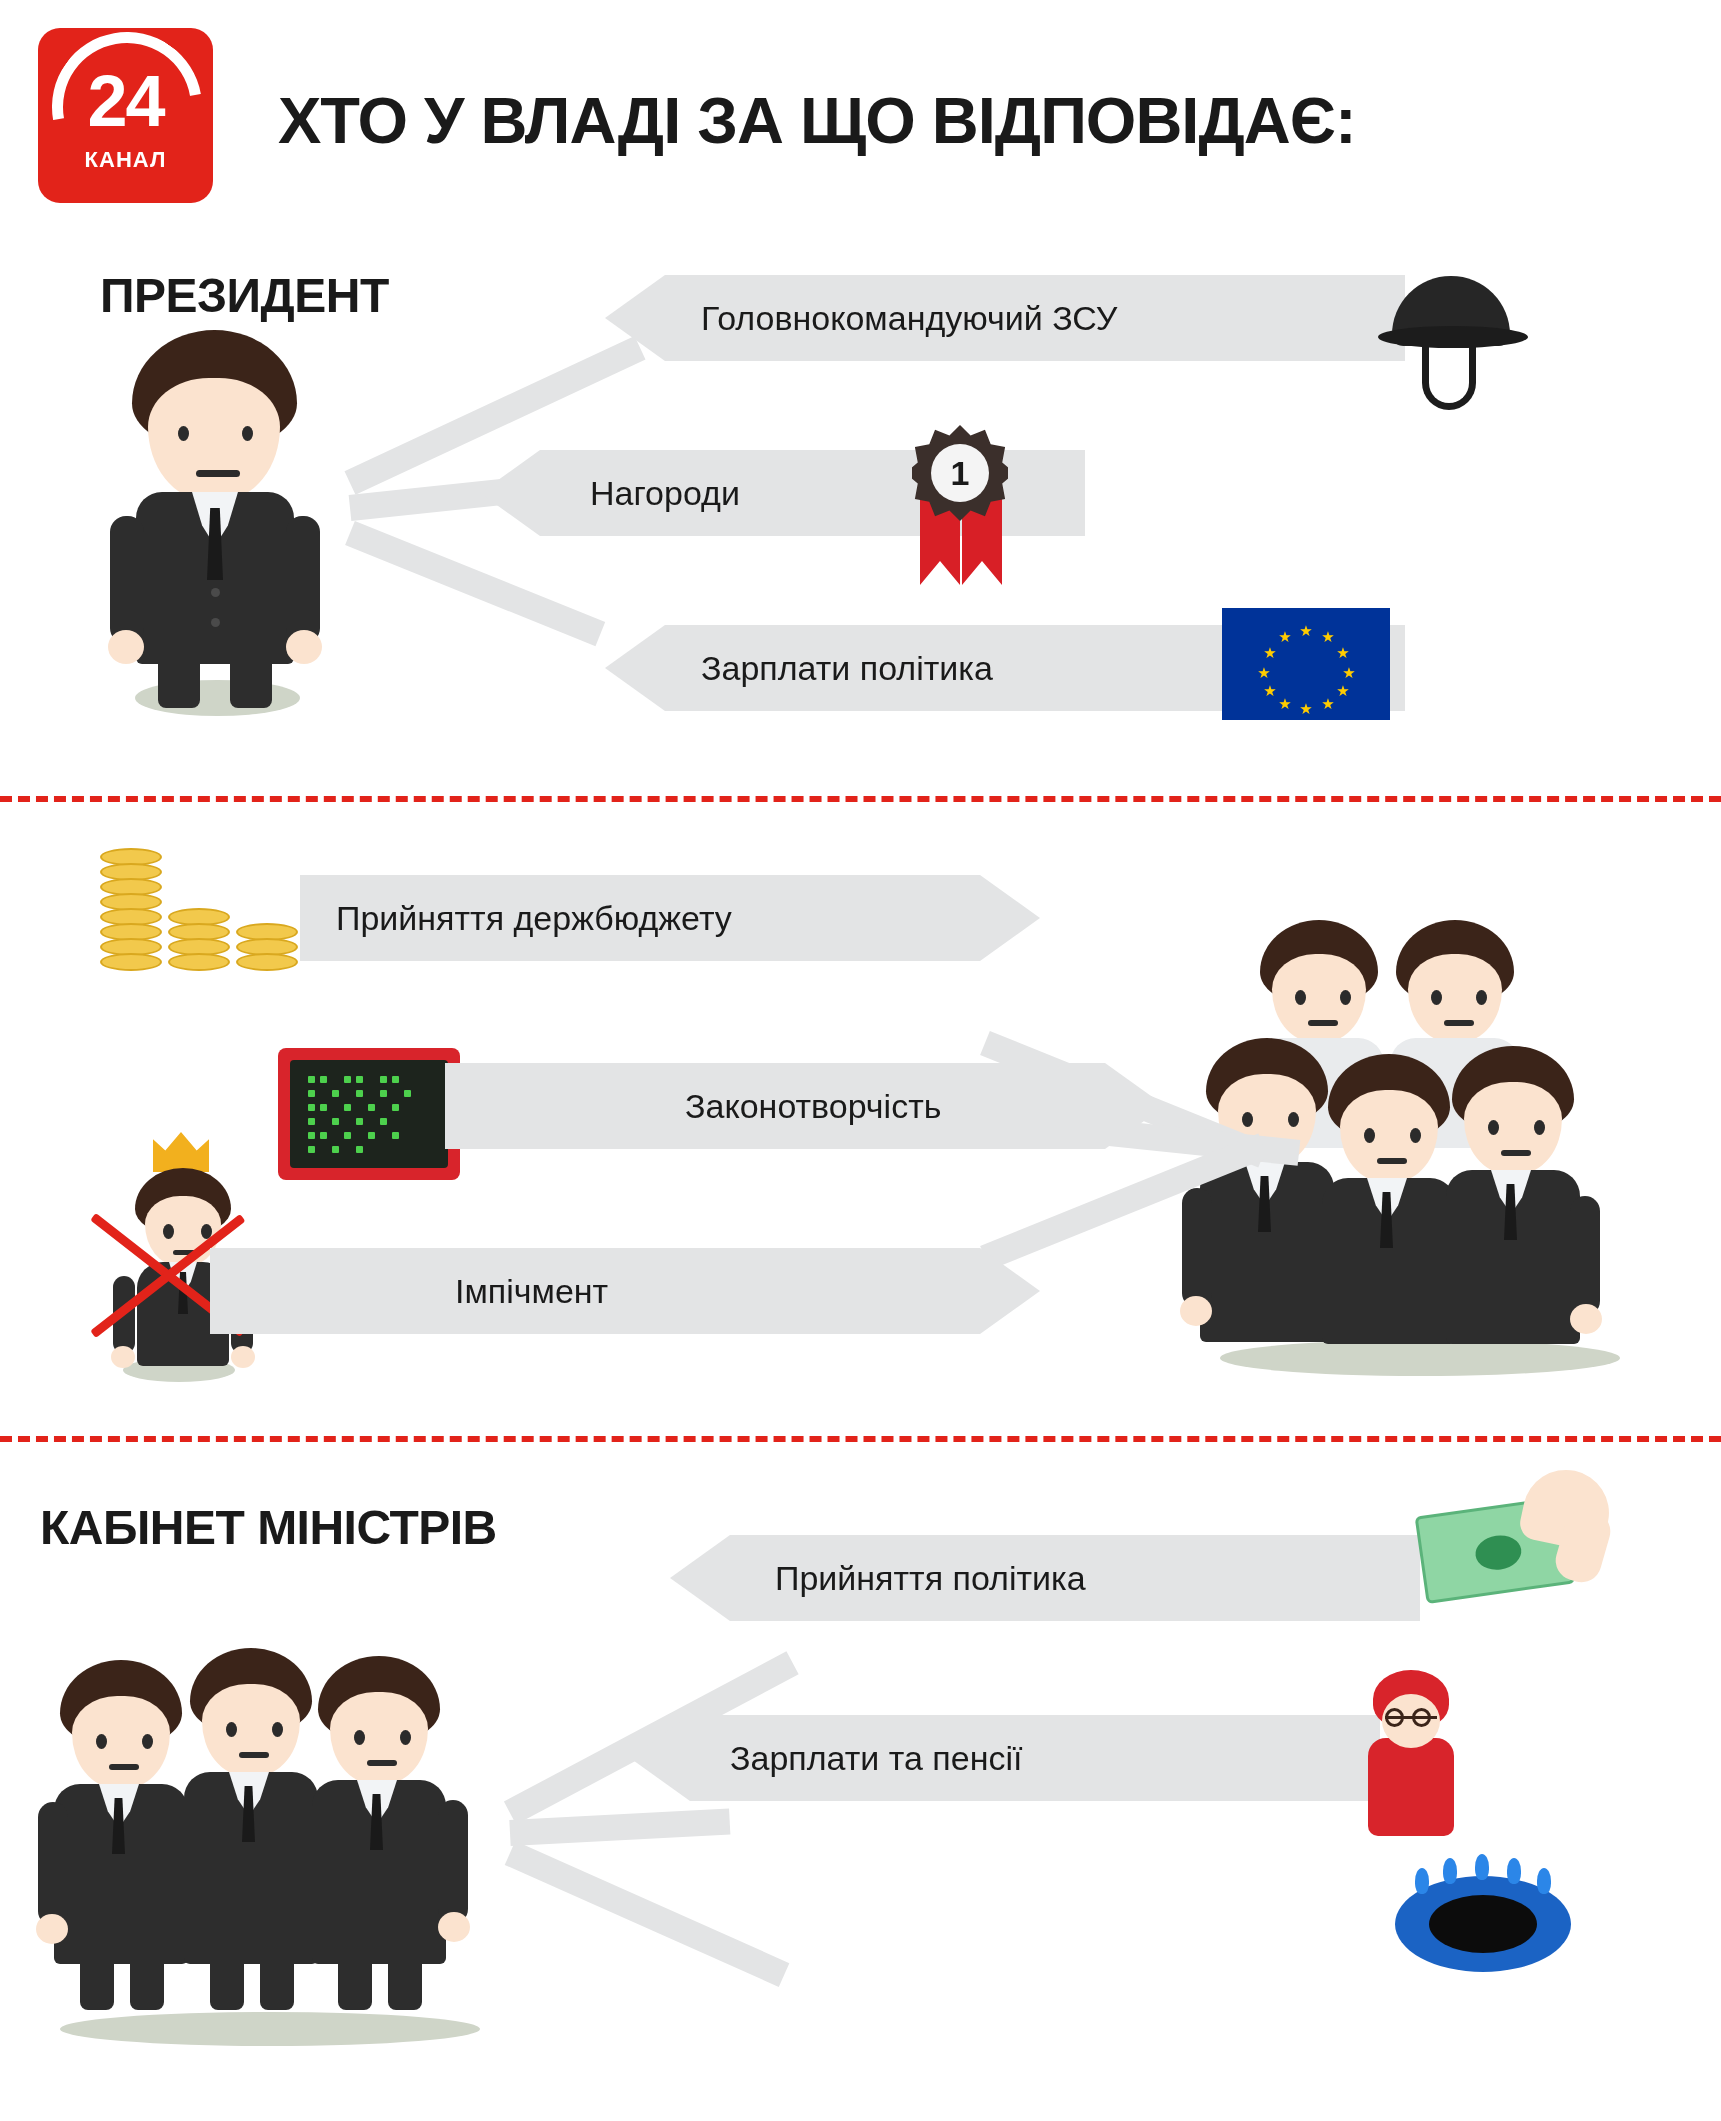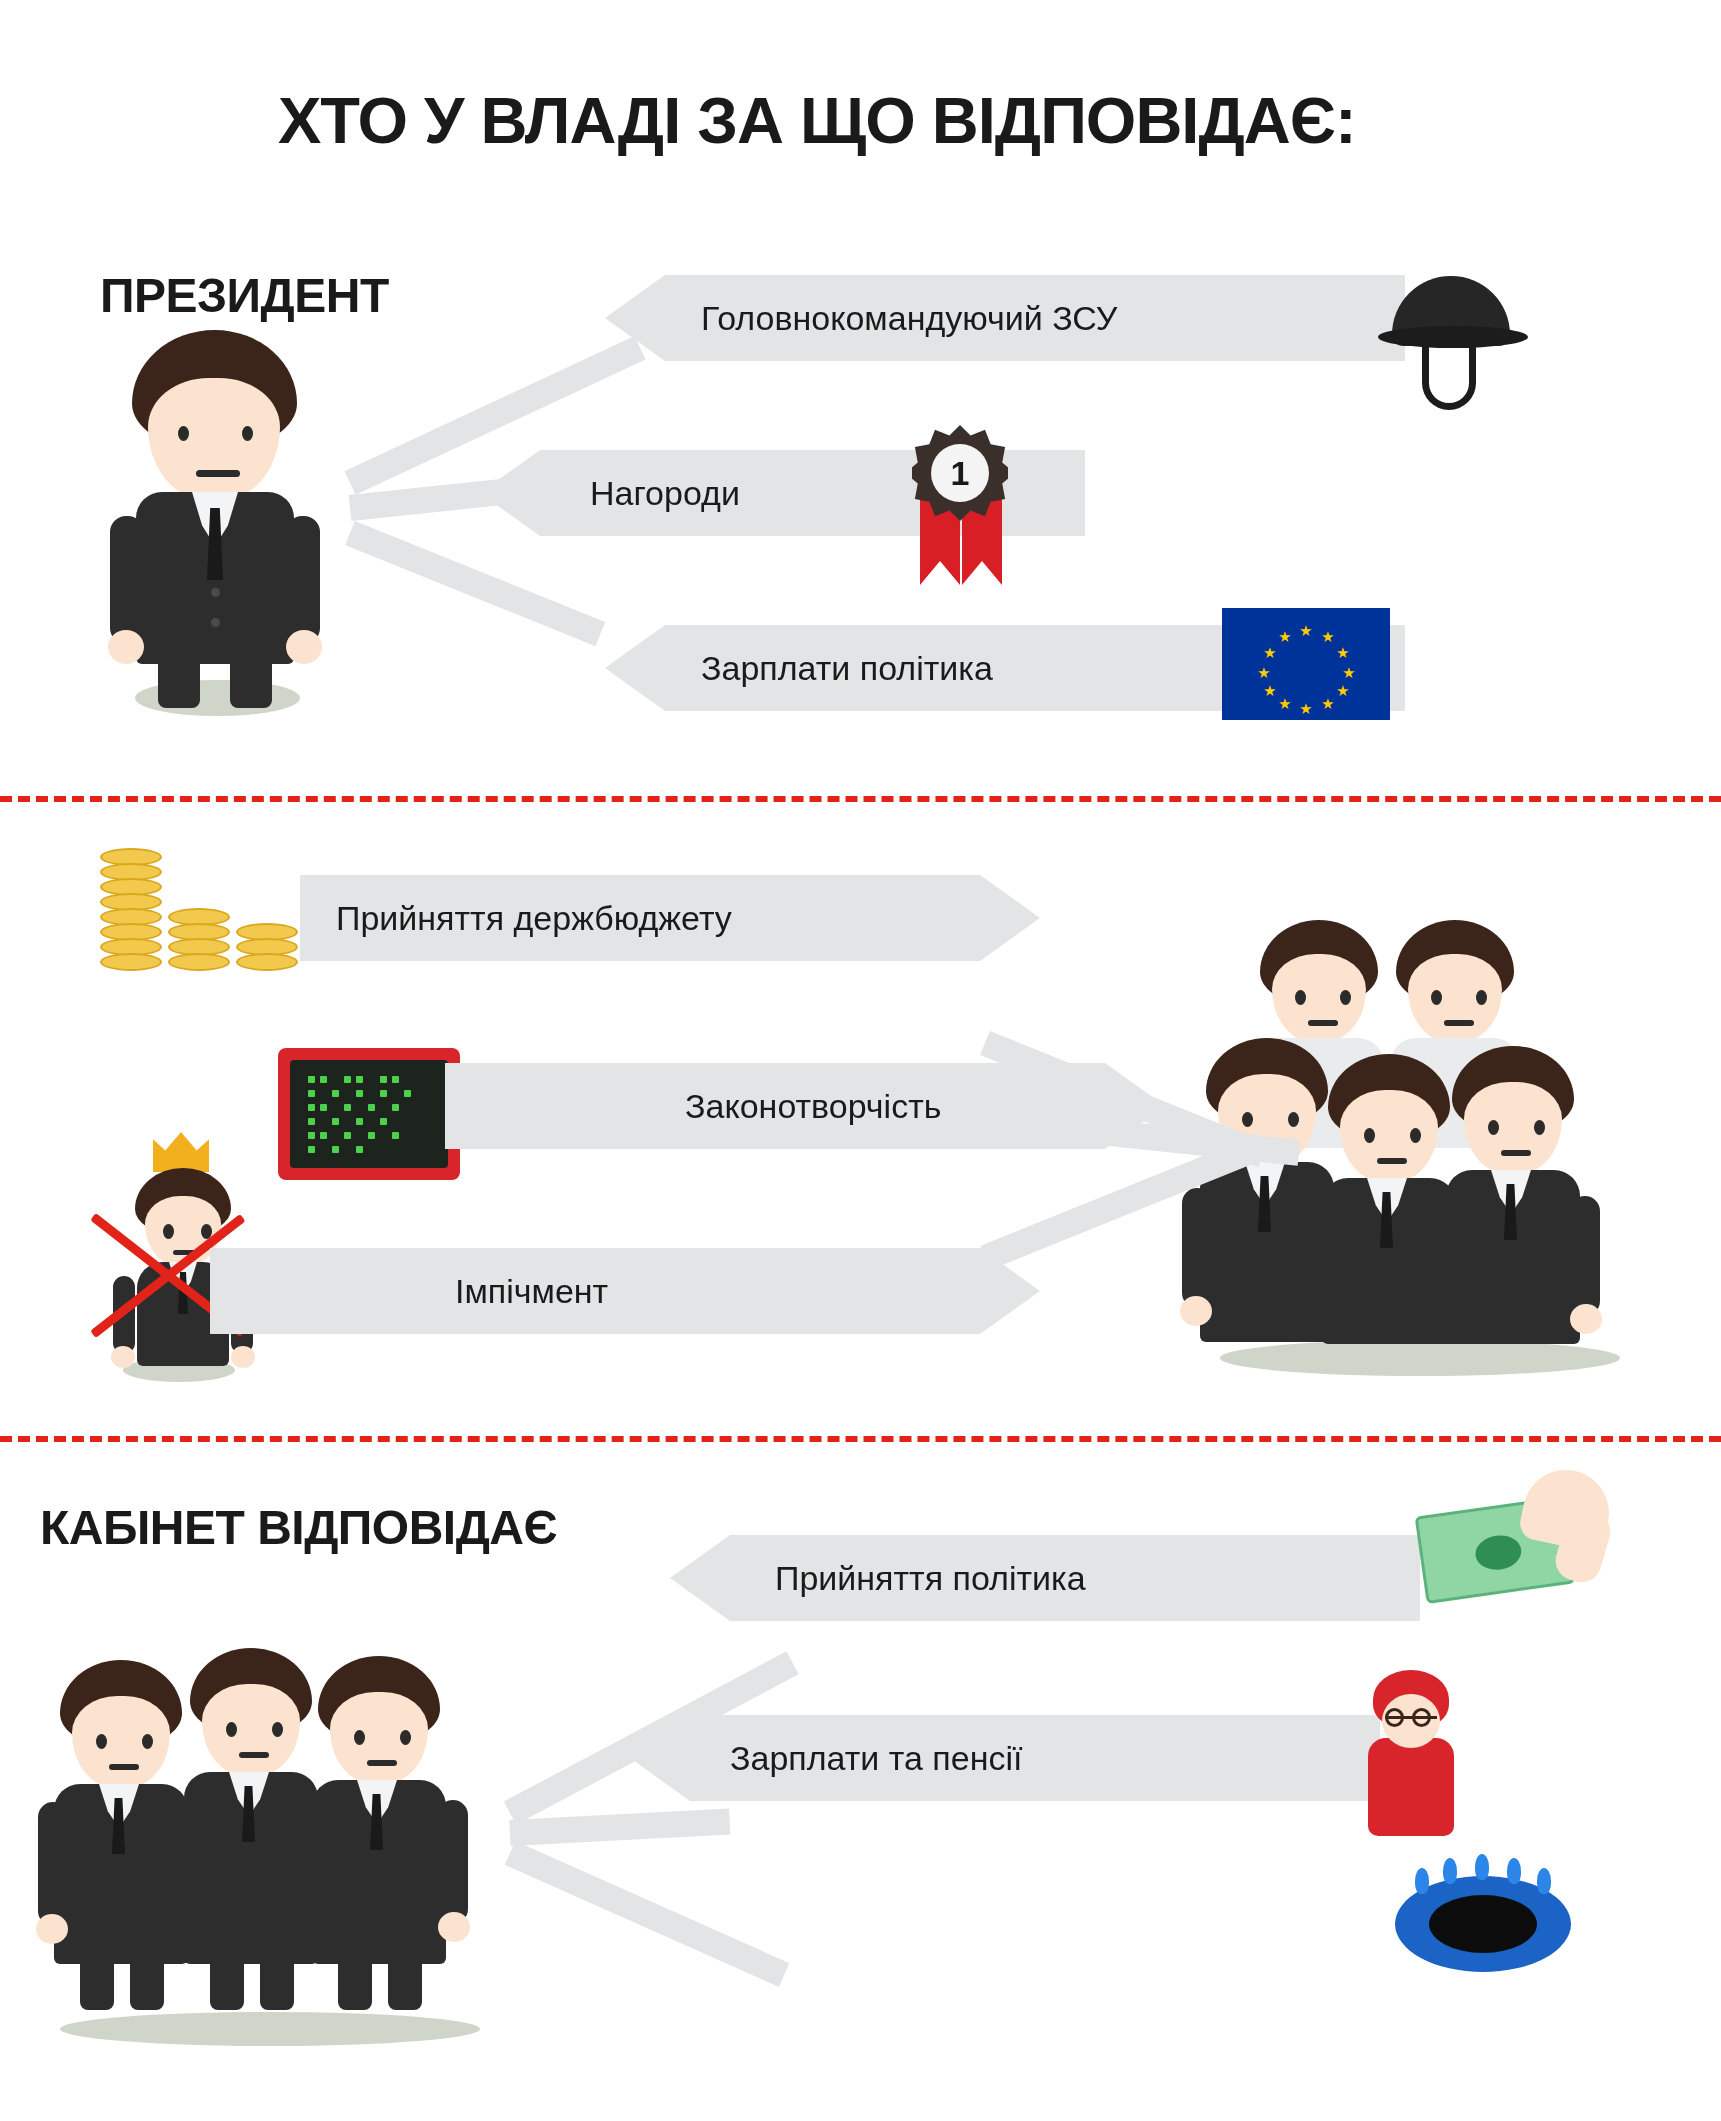--- a/index.html
+++ b/index.html
@@ -415,20 +415,25 @@
     background: #2b86e8;
     border-radius: 50% 50% 40% 40%;
   }
 </style>
 </head>
 <body>
 
 <div class="page">
 
   <div class="header">
+    <div class="logo">
+      <div class="arc"></div>
+      <div class="num">24</div>
+      <div class="word">КАНАЛ</div>
+    </div>
     <div class="title">ХТО У ВЛАДІ ЗА ЩО ВІДПОВІДАЄ:</div>
   </div>
 
   <div class="sec-heading" style="left:100px; top:268px;">ПРЕЗИДЕНТ</div>
 
   <div class="person" style="left:100px; top:330px; width:230px; height:400px;">
     <div class="p-shadow" style="left:35px; top:350px; width:165px; height:36px;"></div>
     <div class="p-hair" style="left:32px; top:0; width:165px; height:118px;"></div>
     <div class="p-face" style="left:48px; top:48px; width:132px; height:122px;"></div>
     <div class="p-eye" style="left:78px; top:96px;"></div>
@@ -625,21 +630,21 @@
   <div class="bar right-point" style="left:300px; top:875px; width:680px; padding-left:36px;">
     <span class="txt">Прийняття держбюджету</span>
   </div>
 
   <div class="bar right-point" style="left:210px; top:1248px; width:770px; padding-left:245px;">
     <span class="txt">Імпічмент</span>
   </div>
 
   <div class="divider d2"></div>
 
-  <div class="sec-heading" style="left:40px; top:1500px;">КАБІНЕТ ВІДПОВІДАЄ</div>
+  <div class="sec-heading" style="left:40px; top:1500px;">КАБІНЕТ МІНІСТРІВ</div>
 
   <div class="person" style="left:50px; top:1640px; width:450px; height:420px;">
     <div class="p-shadow" style="left:10px; top:372px; width:420px; height:34px;"></div>
 
     <div class="p-hair" style="left:10px; top:20px; width:122px; height:86px;"></div>
     <div class="p-face" style="left:22px; top:56px; width:98px; height:92px;"></div>
     <div class="p-eye" style="left:46px; top:94px;"></div>
     <div class="p-eye" style="left:92px; top:94px;"></div>
     <div class="p-mouth" style="left:59px; top:124px; width:30px; height:6px;"></div>
     <div class="p-body" style="left:4px; top:144px; width:134px; height:180px;"></div>

